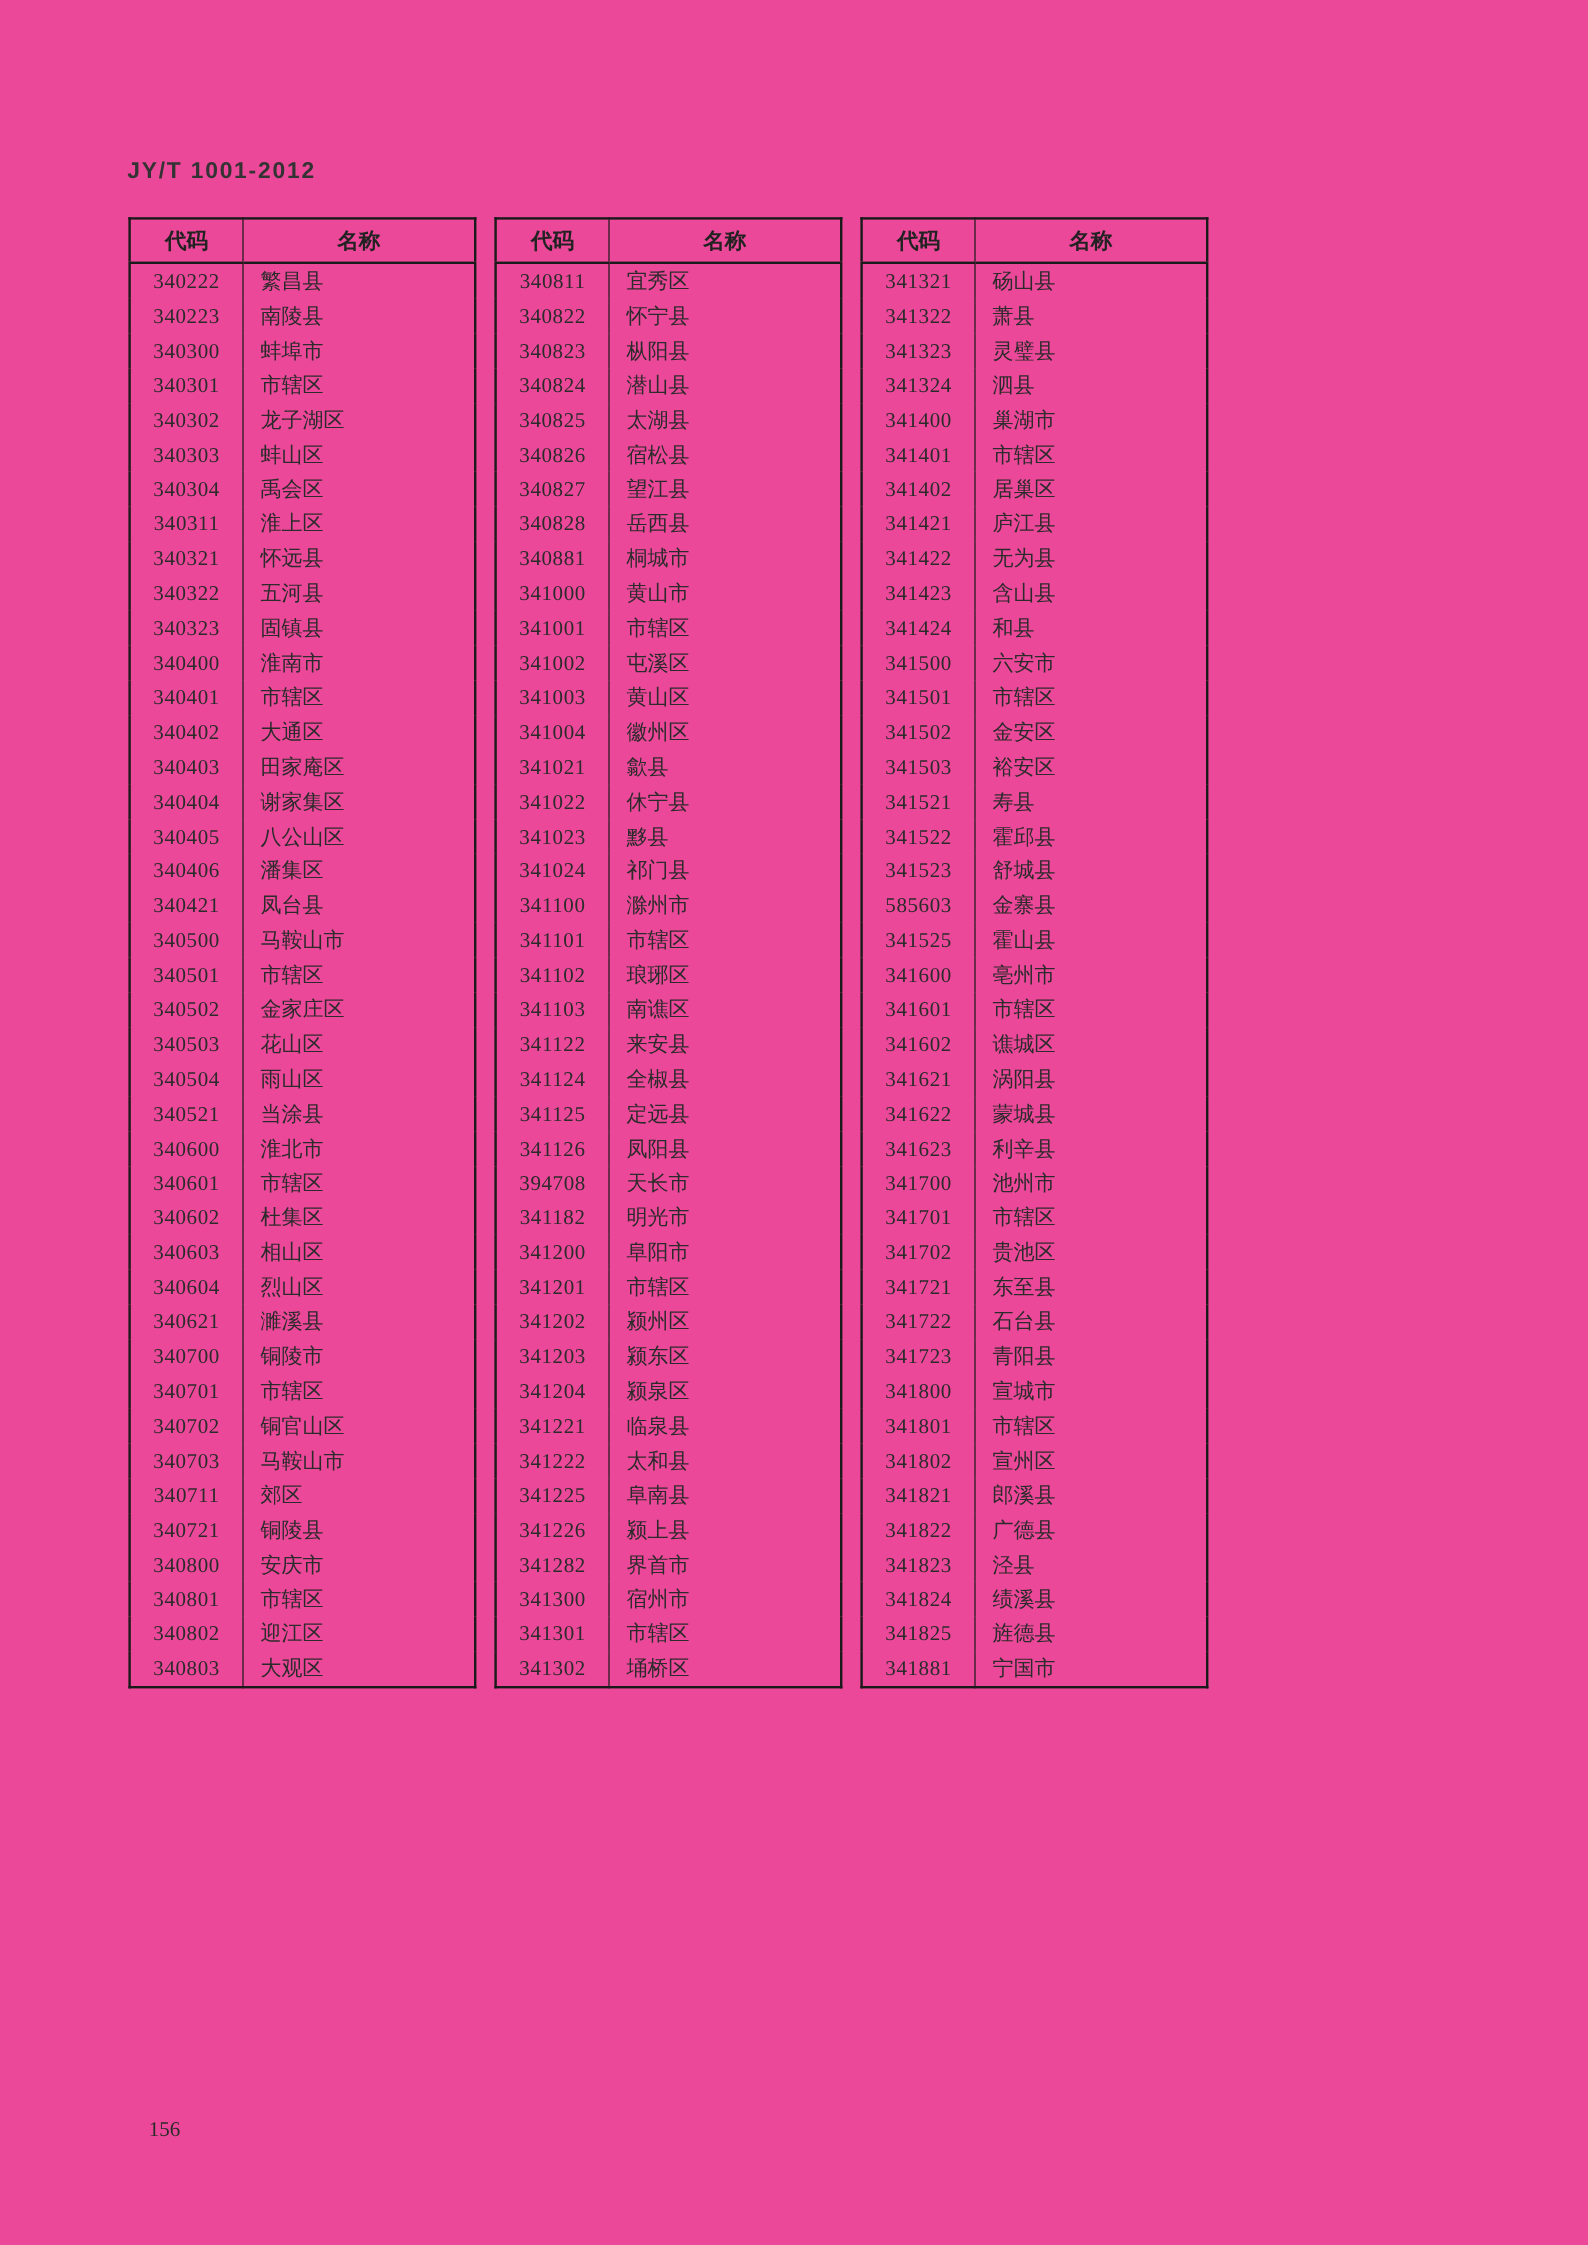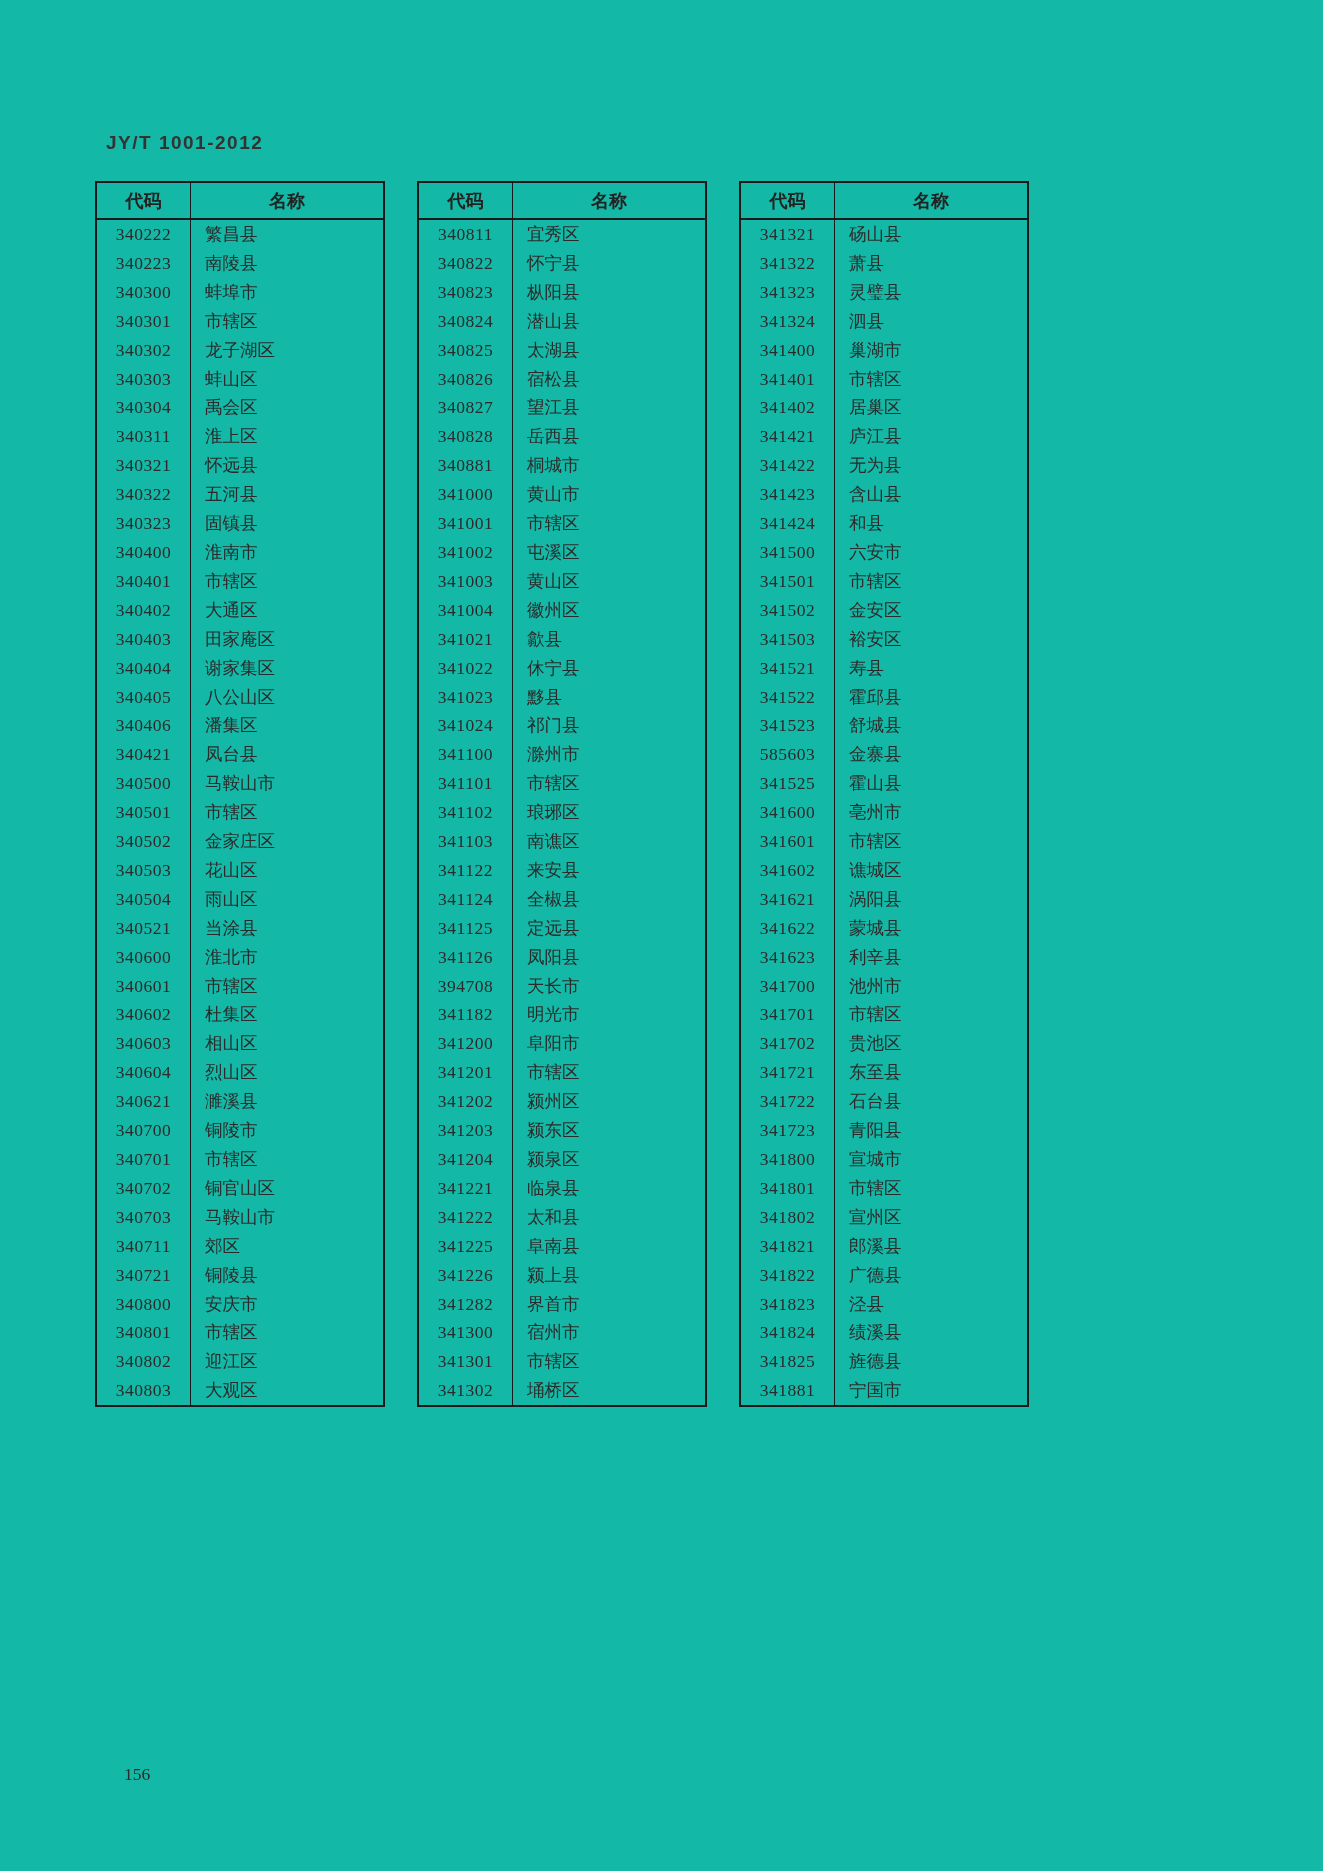--- a/index.html
+++ b/index.html
@@ -4,41 +4,41 @@
 <style>
   html, body {
     margin: 0;
     padding: 0;
     background: #ffffff;
   }
   .page {
     position: relative;
     width: 1323px;
     height: 1871px;
-    background: #14b8a6;
+    background: #ec4899;
     overflow: hidden;
     font-family: "Liberation Serif", "DejaVu Serif", serif;
     color: #2b2b2b;
   }
   .doc-code {
     position: absolute;
     left: 106px;
     top: 132px;
     font-family: "Liberation Sans", "DejaVu Sans", sans-serif;
     font-size: 19px;
     font-weight: 700;
     letter-spacing: 1.5px;
     color: #333333;
   }
   .tables {
     position: absolute;
-    left: 95px;
+    left: 107px;
     top: 181px;
     display: flex;
-    gap: 32px;
+    gap: 15px;
   }
   table.code-table {
     border-collapse: collapse;
     table-layout: fixed;
     width: 290px;
     border: 2.5px solid #1a1a1a;
   }
   table.code-table th {
     height: 35px;
     font-size: 18px;

